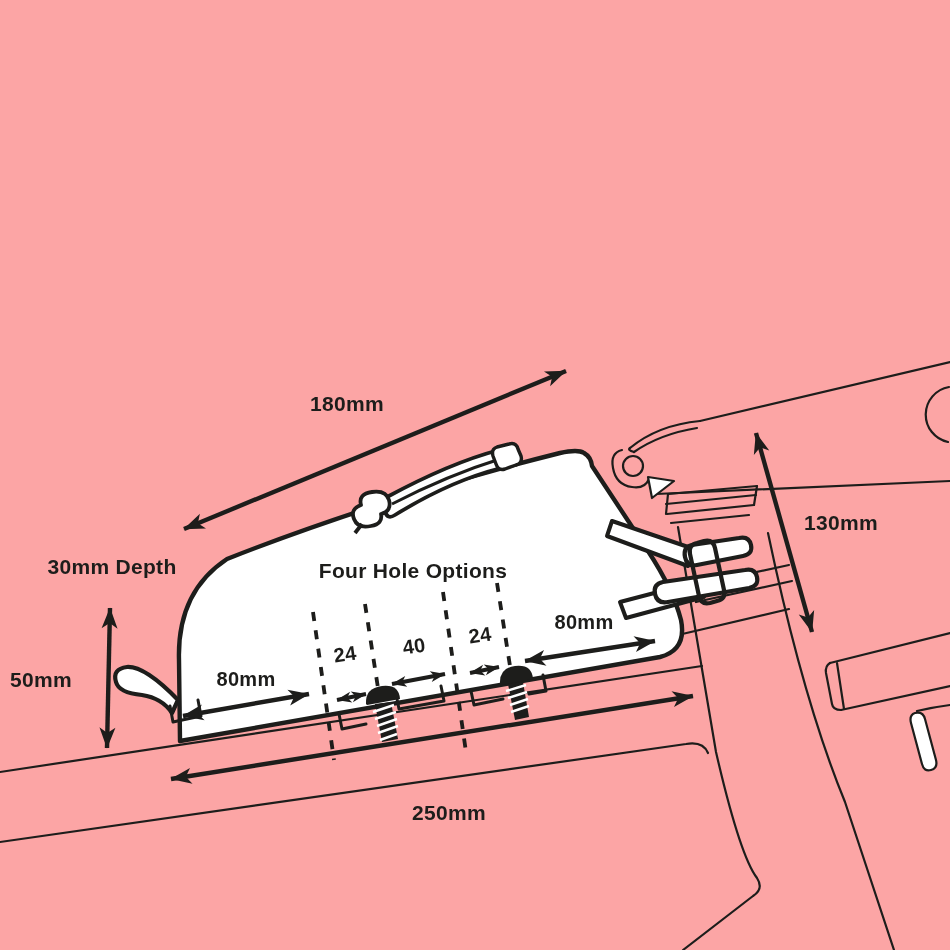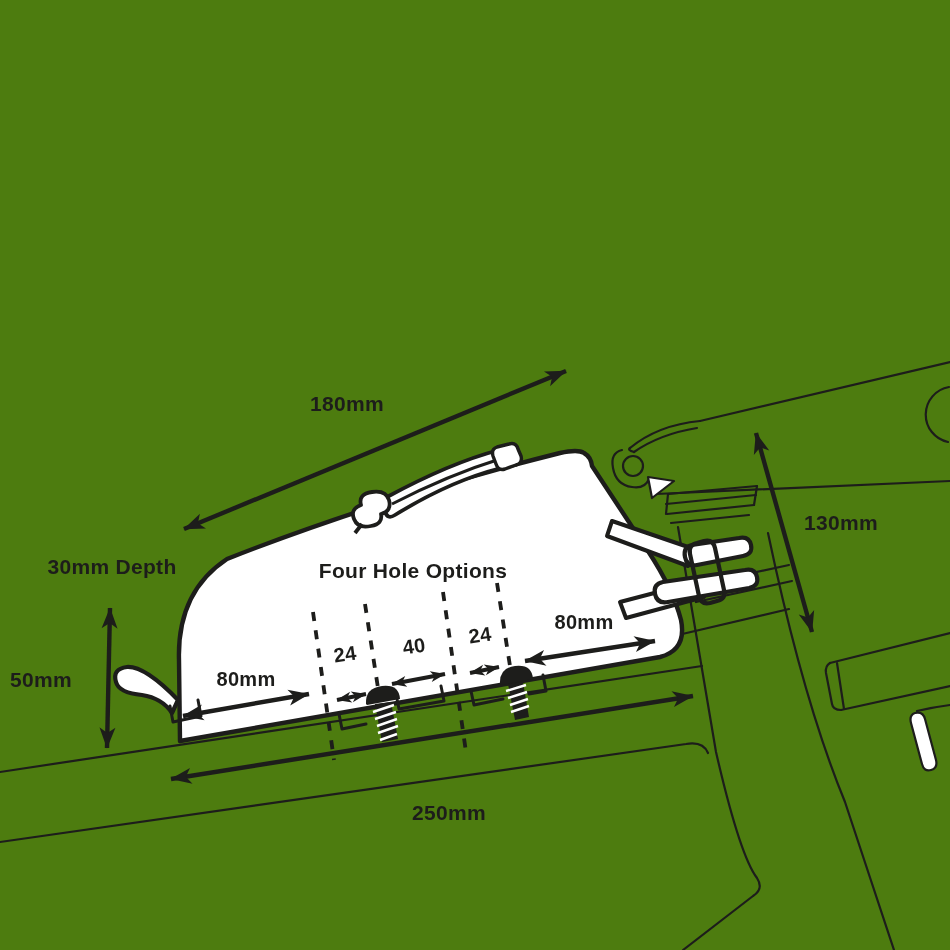--- a/index.html
+++ b/index.html
@@ -1,17 +1,17 @@
 <!DOCTYPE html>
 <html><head>
 <meta charset="utf-8">
 <style>
   html,body{margin:0;padding:0;background:#ffffff;}
   .canvas{
-    position:relative;width:950px;height:950px;background:#4d7c0f;overflow:hidden;
+    position:relative;width:950px;height:950px;background:#fca5a5;overflow:hidden;
     font-family:"Liberation Sans", sans-serif;
   }
   svg{display:block;}
   .ink-line{stroke:#1d1d1b;fill:none;}
   .thin{stroke-width:2.2;stroke-linecap:round;stroke-linejoin:round;}
   .thick{stroke-width:4.4;stroke-linecap:round;stroke-linejoin:round;}
   .whitefill{fill:#ffffff;}
   .dim{stroke:#1d1d1b;stroke-width:4.4;fill:none;stroke-linecap:butt;}
   .dim-small{stroke:#1d1d1b;stroke-width:4;fill:none;stroke-linecap:butt;}
   .dashline{stroke:#1d1d1b;stroke-width:3.8;fill:none;stroke-dasharray:9 9.5;stroke-linecap:butt;}

